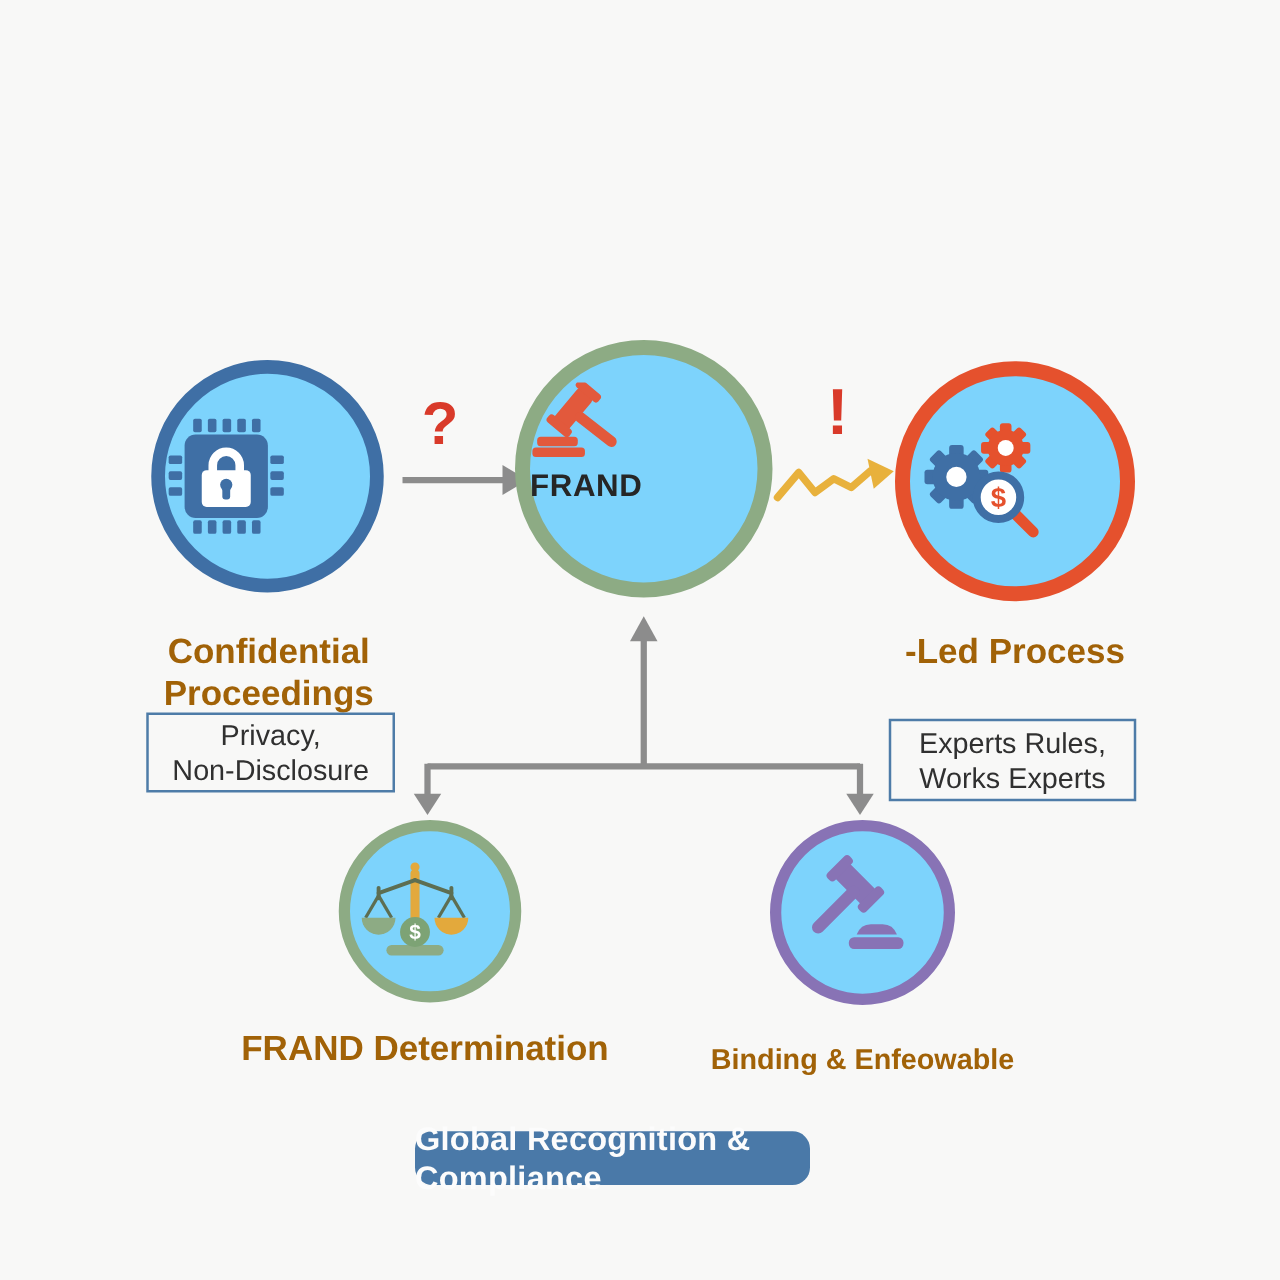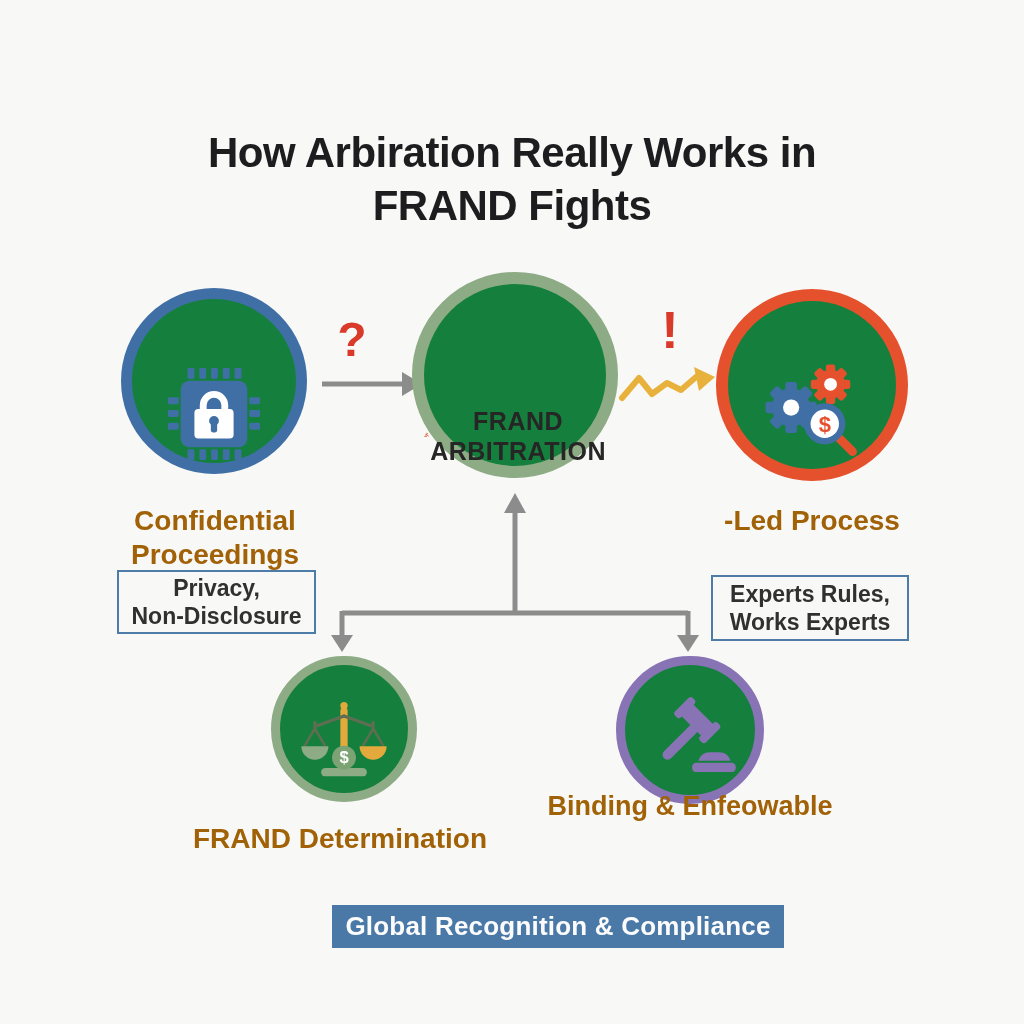--- a/index.html
+++ b/index.html
@@ -14,23 +14,23 @@
   .title{
     left:0;right:0;top:126px;
     text-align:center;
     font-size:42px;font-weight:700;color:#1d1d1f;
     line-height:53px;letter-spacing:-0.5px;
   }
   .title span{display:block;}
   .circle{
     border-radius:50%;
     box-sizing:border-box;
-    background:#15803d;
-    display:flex;align-items:flex-end;justify-content:center;
-    flex-direction:row;
+    background:#7dd3fc;
+    display:flex;align-items:flex-start;justify-content:center;
+    flex-direction:column;
   }
   .c-left   {left:121px;top:288px;width:186px;height:186px;border:11px solid #3f6fa5;}
   .c-center {left:412px;top:272px;width:206px;height:206px;border:12px solid #8dab84;}
   .c-right  {left:716px;top:289px;width:192px;height:192px;border:12px solid #e5512d;}
   .c-bl     {left:271px;top:656px;width:146px;height:146px;border:9px solid #8dab84;}
   .c-br     {left:616px;top:656px;width:148px;height:148px;border:9px solid #8873b5;}
   .center-text{
     text-align:center;color:#262626;font-weight:700;
     font-size:25px;line-height:30px;letter-spacing:0.5px;
     margin-top:6px;
@@ -42,49 +42,45 @@
   .mark-q{left:332px;top:312px;font-size:48px;width:40px;}
   .mark-e{left:650px;top:300px;font-size:52px;width:40px;}
   .node-label{
     text-align:center;font-weight:700;color:#a16207;
     font-size:28px;line-height:34px;
   }
   .node-label span{display:block;}
   .lbl-left{left:75px;top:504px;width:280px;}
   .lbl-right{left:672px;top:504px;width:280px;}
   .lbl-bl{left:178px;top:822px;width:324px;font-size:28px;}
-  .lbl-br{left:528px;top:790px;width:324px;font-size:27px;line-height:32px;}
+  .lbl-br{left:528px;top:831px;width:324px;font-size:23px;line-height:32px;}
   .note-box{
     box-sizing:border-box;
     border:2px solid #4e7ca8;
     display:flex;flex-direction:column;align-items:center;justify-content:center;
     text-align:center;color:#303030;
-    font-size:23px;line-height:28px;font-weight:700;
+    font-size:23px;line-height:28px;font-weight:400;
   }
   .box-left{left:117px;top:570px;width:199px;height:64px;}
   .box-right{left:711px;top:575px;width:198px;height:66px;}
   .note-box span{display:block;}
   .banner{
-    left:332px;top:905px;width:452px;height:43px;
+    left:332px;top:905px;width:316px;height:43px;
     background:#4a79a8;
     display:flex;align-items:center;justify-content:center;
-    color:#fcfcfc;font-size:26px;font-weight:700;letter-spacing:0.2px;
+    color:#fcfcfc;font-size:26px;font-weight:700;letter-spacing:0.2px;border-radius:14px;
   }
   .overlay{left:0;top:0;width:1024px;height:1024px;pointer-events:none;}
   svg{display:block;}
 </style>
 </head>
 <body>
 
 <div class="canvas">
 
-  <h1 class="abs title" style="margin:0;">
-    <span>How Arbiration Really Works in</span>
-    <span>FRAND Fights</span>
-  </h1>
 
   <svg class="abs overlay" viewBox="0 0 1024 1024" width="1024" height="1024">
 
     <g>
       <line x1="322" y1="384" x2="404" y2="384" stroke="#8c8c8c" stroke-width="5"></line>
       <polygon points="402,372 422,384 402,396" fill="#8c8c8c"></polygon>
     </g>
 
     <g>
       <polyline points="622,398 639,378 652,394 667,383 681,390 696,377" fill="none" stroke="#e8b13c" stroke-width="6" stroke-linecap="round" stroke-linejoin="round"></polyline>
@@ -141,21 +137,20 @@
           <rect x="14" y="10" width="8" height="24" rx="3"></rect>
           <rect x="52" y="10" width="8" height="24" rx="3"></rect>
         </g>
         <rect x="38" y="24" width="42" height="9" rx="4.5" transform="rotate(38 42 28)"></rect>
         <rect x="6" y="45" width="34" height="8" rx="3"></rect>
         <rect x="2" y="54" width="44" height="8" rx="3"></rect>
       </g>
     </svg>
     <div class="center-text">
       <span>FRAND</span>
-      <span>ARBITRATION</span>
     </div>
   </div>
 
   <div class="abs circle c-right">
     <svg width="116" height="116" viewBox="0 0 100 100">
 
       <g fill="#e5512d">
         <rect x="62" y="10" width="8" height="10" rx="2" transform="rotate(0 66 27)"></rect>
         <rect x="62" y="10" width="8" height="10" rx="2" transform="rotate(45 66 27)"></rect>
         <rect x="62" y="10" width="8" height="10" rx="2" transform="rotate(90 66 27)"></rect>

